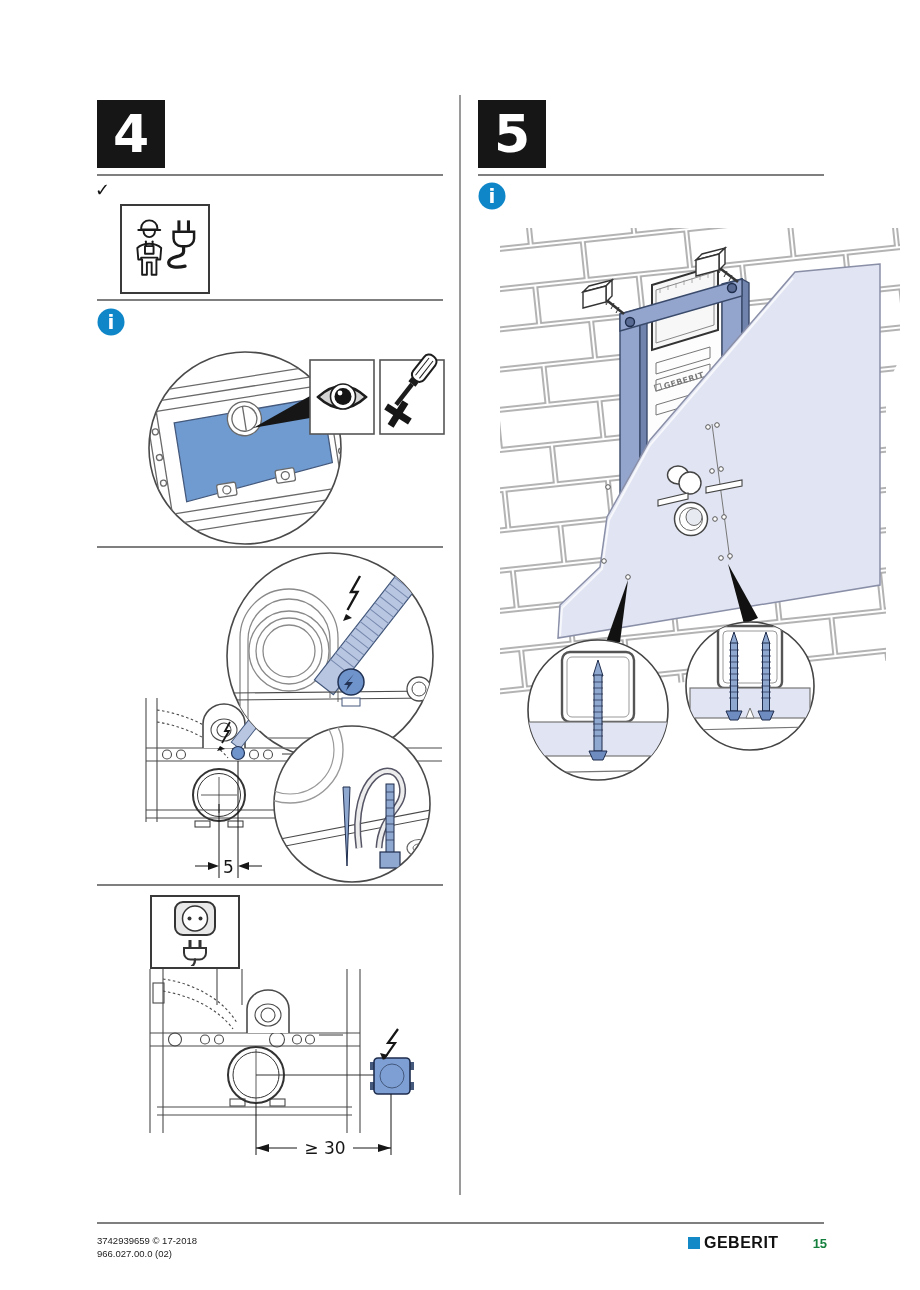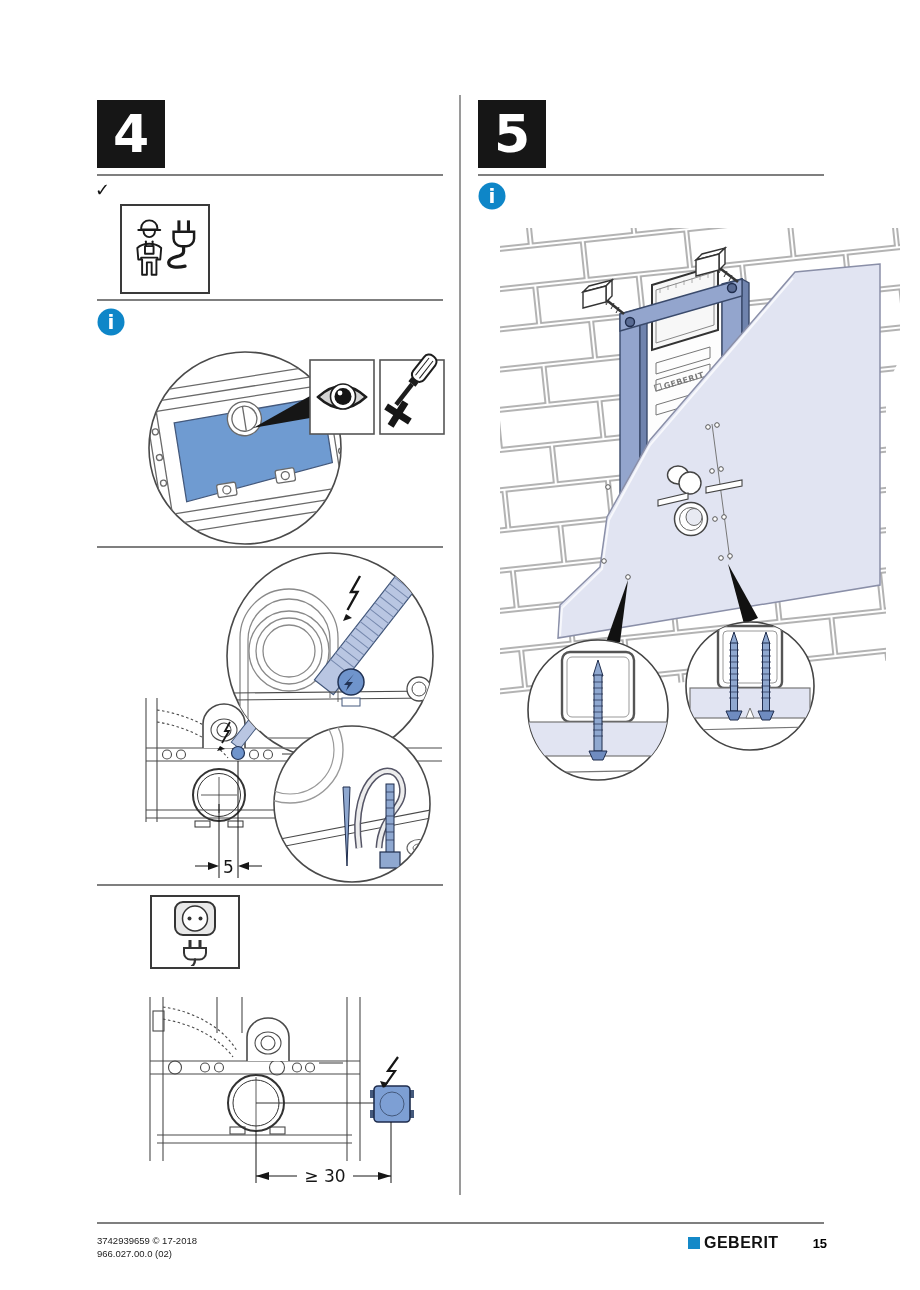--- a/index.html
+++ b/index.html
@@ -11,21 +11,21 @@
             font-family:"DejaVu Sans",sans-serif;}
   .rule{height:2px;background:#7f7f7f;}
   .vdivider{width:2px;background:#9a9a9a;}
   .check{font-size:18px;font-weight:bold;color:#111;}
   .icon-box{border:2px solid #3a3a3a;background:#fff;display:flex;align-items:center;justify-content:center;}
   .footer-left{font-size:9.5px;line-height:1.4;color:#222;}
   .footer-right{display:flex;align-items:center;gap:8px;}
   .brand-row{display:flex;align-items:center;gap:4px;}
   .brand-sq{width:12px;height:12px;background:#1489c8;display:inline-block;}
   .brand-txt{font-weight:bold;font-size:16px;letter-spacing:.5px;color:#111;}
-  .page-num{font-weight:bold;font-size:13px;color:#000000;margin-left:26px;}
+  .page-num{font-weight:bold;font-size:13px;color:#15803d;margin-left:26px;}
   svg text{font-family:"DejaVu Sans","Liberation Sans",sans-serif;}
 </style>
 </head>
 <body>
 
 <div class="page">
 
   <div class="abs step-box" style="left:97px;top:100px;">
     <span>4</span>
   </div>
@@ -257,21 +257,21 @@
       <circle cx="42" cy="20.5" r="12.5" fill="#fff" stroke="#333" stroke-width="1.5"></circle>
       <circle cx="36.5" cy="20.5" r="2" fill="#333"></circle>
         <circle cx="47.5" cy="20.5" r="2" fill="#333"></circle>
       <rect x="35.5" y="42" width="3" height="8" fill="#333"></rect>
       <rect x="45.5" y="42" width="3" height="8" fill="#333"></rect>
       <path d="M31 50 h22 v5 a6.5 6.5 0 0 1 -6.5 6.5 h-9 a6.5 6.5 0 0 1 -6.5 -6.5 z" fill="none" stroke="#333" stroke-width="2"></path>
       <path d="M42 61.5 q0 5 -3 6.5" fill="none" stroke="#333" stroke-width="2.4" stroke-linecap="round"></path>
     </svg>
   </div>
 
-  <div class="abs" style="left:97px;top:991px;">
+  <div class="abs" style="left:97px;top:963px;">
     <svg width="350" height="198" viewBox="0 0 350 198">
       <g stroke="#4a4a4a" stroke-width="1.1" fill="none">
         <line x1="53" y1="6" x2="53" y2="170"></line>
         <line x1="66" y1="6" x2="66" y2="170"></line>
         <line x1="250" y1="6" x2="250" y2="170"></line>
         <line x1="263" y1="6" x2="263" y2="170"></line>
         <line x1="120" y1="6" x2="120" y2="42"></line>
         <line x1="145" y1="6" x2="145" y2="42"></line>
         <rect x="56" y="20" width="11" height="20"></rect>
         <path d="M66 16 C96 20 126 36 140 60" stroke-dasharray="2.5 2.5"></path>

